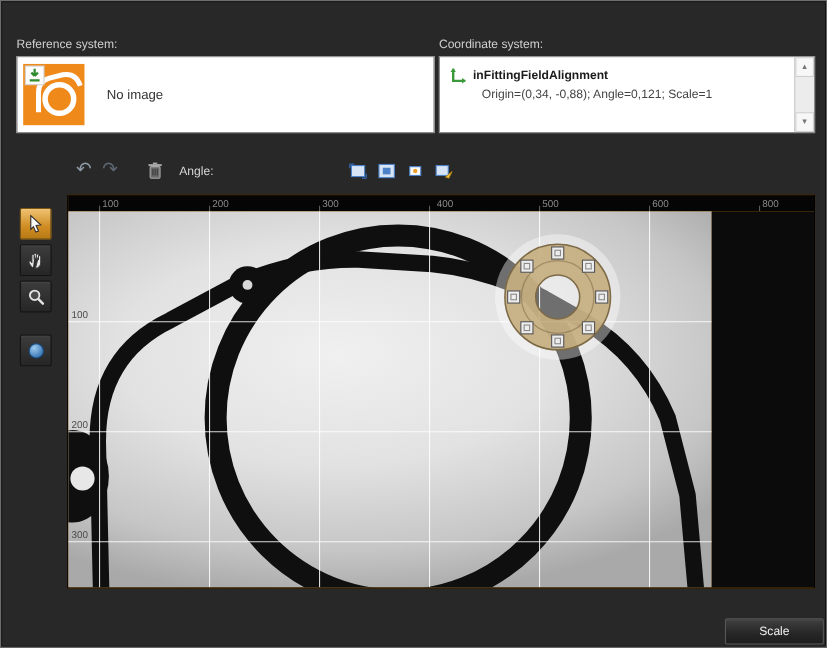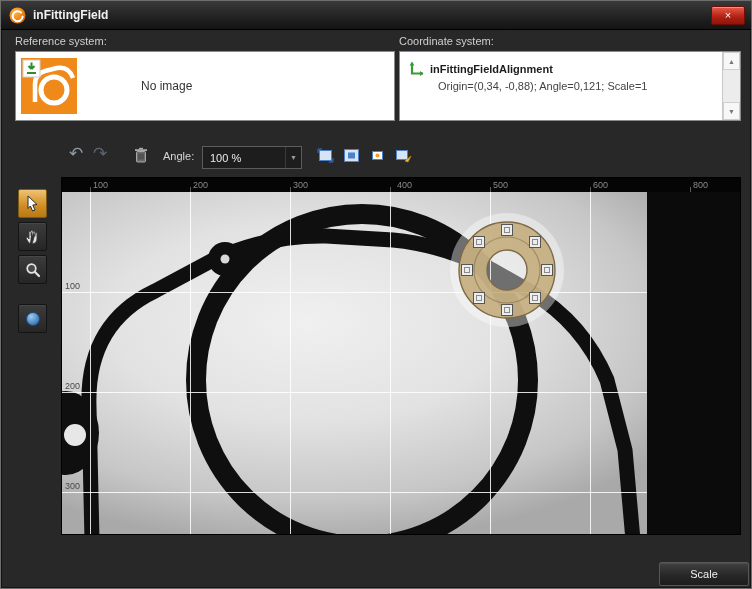--- a/index.html
+++ b/index.html
@@ -22,21 +22,21 @@
     background:linear-gradient(#e85b4a,#b01f12 60%,#8d160c);
     border:1px solid #6d0f06;border-radius:2px;
     display:flex;align-items:center;justify-content:center;
     color:#fff;font-size:11px;line-height:1;cursor:pointer;
     box-shadow:inset 0 1px 0 rgba(255,255,255,.35);
   }
   
   .section-label{position:absolute;color:#cfcfcf;font-size:11px;}
   
   .panel{position:absolute;background:#fff;border:1px solid #8a8a8a;}
-  .ref-panel{left:14px;top:50px;width:378px;height:68px;display:flex;align-items:center;gap:44px;}
+  .ref-panel{left:14px;top:50px;width:378px;height:68px;display:flex;align-items:center;}
   .ref-icon{width:56px;height:56px;margin-left:5px;flex:0 0 auto;}
   .ref-empty{margin-left:20px;color:#333;font-size:12px;}
   .coord-panel{left:398px;top:50px;width:340px;height:68px;}
   .coord-item{position:absolute;left:0;top:0;right:17px;bottom:0;padding:9px 0 0 8px;}
   .coord-head{display:flex;align-items:center;}
   .coord-title{margin-left:6px;color:#1c1c1c;font-size:11px;font-weight:bold;}
   .coord-details{margin:3px 0 0 30px;color:#444;font-size:11px;}
   .vscroll{position:absolute;right:0;top:0;bottom:0;width:17px;background:#ececec;border-left:1px solid #c8c8c8;}
   .scroll-btn{position:absolute;left:0;right:0;height:16px;background:#f7f7f7;border:1px solid #cfcfcf;
     color:#777;font-size:7px;display:flex;align-items:center;justify-content:center;}
@@ -86,36 +86,20 @@
     box-shadow:inset 0 1px 0 rgba(255,255,255,.08);
   }
   .ok-btn{left:560px;width:92px;border:1px solid #9a9a9a;}
   .cancel-btn{left:658px;width:88px;border:1px solid #565656;}
 </style>
 </head>
 <body>
 
 <div id="window">
 
-  <div class="titlebar">
-    <svg class="logo" viewBox="0 0 17 17">
-      <defs>
-        <radialGradient id="lg" cx="35%" cy="30%" r="80%">
-          <stop offset="0" stop-color="#ffb446"></stop>
-            <stop offset="1" stop-color="#d96700"></stop>
-        </radialGradient>
-      </defs>
-      <circle cx="8.5" cy="8.5" r="8" fill="url(#lg)"></circle>
-      <path d="M12 5.5 a5 5 0 1 0 1.6 4.2" stroke="#fff" stroke-width="2" fill="none" stroke-linecap="round"></path>
-    </svg>
-    <span class="title">inFittingField</span>
-    <div class="close-btn">
-      <span>×</span>
-    </div>
-  </div>
 
   <span class="section-label" style="left:14px;top:34px">Reference system:</span>
   <span class="section-label" style="left:398px;top:34px">Coordinate system:</span>
 
   <div class="panel ref-panel">
     <svg class="ref-icon" viewBox="0 0 56 56">
       <rect x="0" y="0" width="56" height="56" fill="#ef8a1a"></rect>
       <circle cx="33" cy="32" r="13" stroke="#fff" stroke-width="5" fill="none"></circle>
       <path d="M14 44 V26 Q14 16 24 13 L36 10 Q48 8 52 20" stroke="#fff" stroke-width="4.5" fill="none"></path>
       <rect x="2" y="2" width="17" height="17" fill="#fdfdfd" stroke="#cfcfcf"></rect>
@@ -153,26 +137,20 @@
     <svg width="14" height="16" viewBox="0 0 14 16">
       <rect x="2.5" y="4.5" width="9" height="10.5" rx="1" stroke="#a8a8a8" fill="#6c6c6c"></rect>
       <rect x="1" y="2.2" width="12" height="1.8" fill="#a8a8a8"></rect>
       <rect x="5" y="0.8" width="4" height="1.6" fill="#a8a8a8"></rect>
       <path d="M5 6.5 v6 M7 6.5 v6 M9 6.5 v6" stroke="#3a3a3a" stroke-width="1"></path>
     </svg>
   </div>
 
   <span class="scale-label">Angle:</span>
 
-  <div class="combo">
-    <span class="combo-value">100 %</span>
-    <div class="combo-arrow">
-      <span>▼</span>
-    </div>
-  </div>
 
   <div class="tb-btn" style="left:312px;top:143px">
     <svg width="17" height="15" viewBox="0 0 17 15">
       <rect x="2.5" y="2.5" width="12" height="10" stroke="#4d82c8" fill="#d6e4f5"></rect>
       <path d="M1 1 l4 0 M1 1 l0 4 M16 14 l-4 0 M16 14 l0 -4" stroke="#2f5e9e" stroke-width="1.4" fill="none"></path>
     </svg>
   </div>
   <div class="tb-btn" style="left:338px;top:143px">
     <svg width="17" height="15" viewBox="0 0 17 15">
       <rect x="1.5" y="1.5" width="14" height="12" stroke="#4d82c8" fill="#d6e4f5"></rect>

